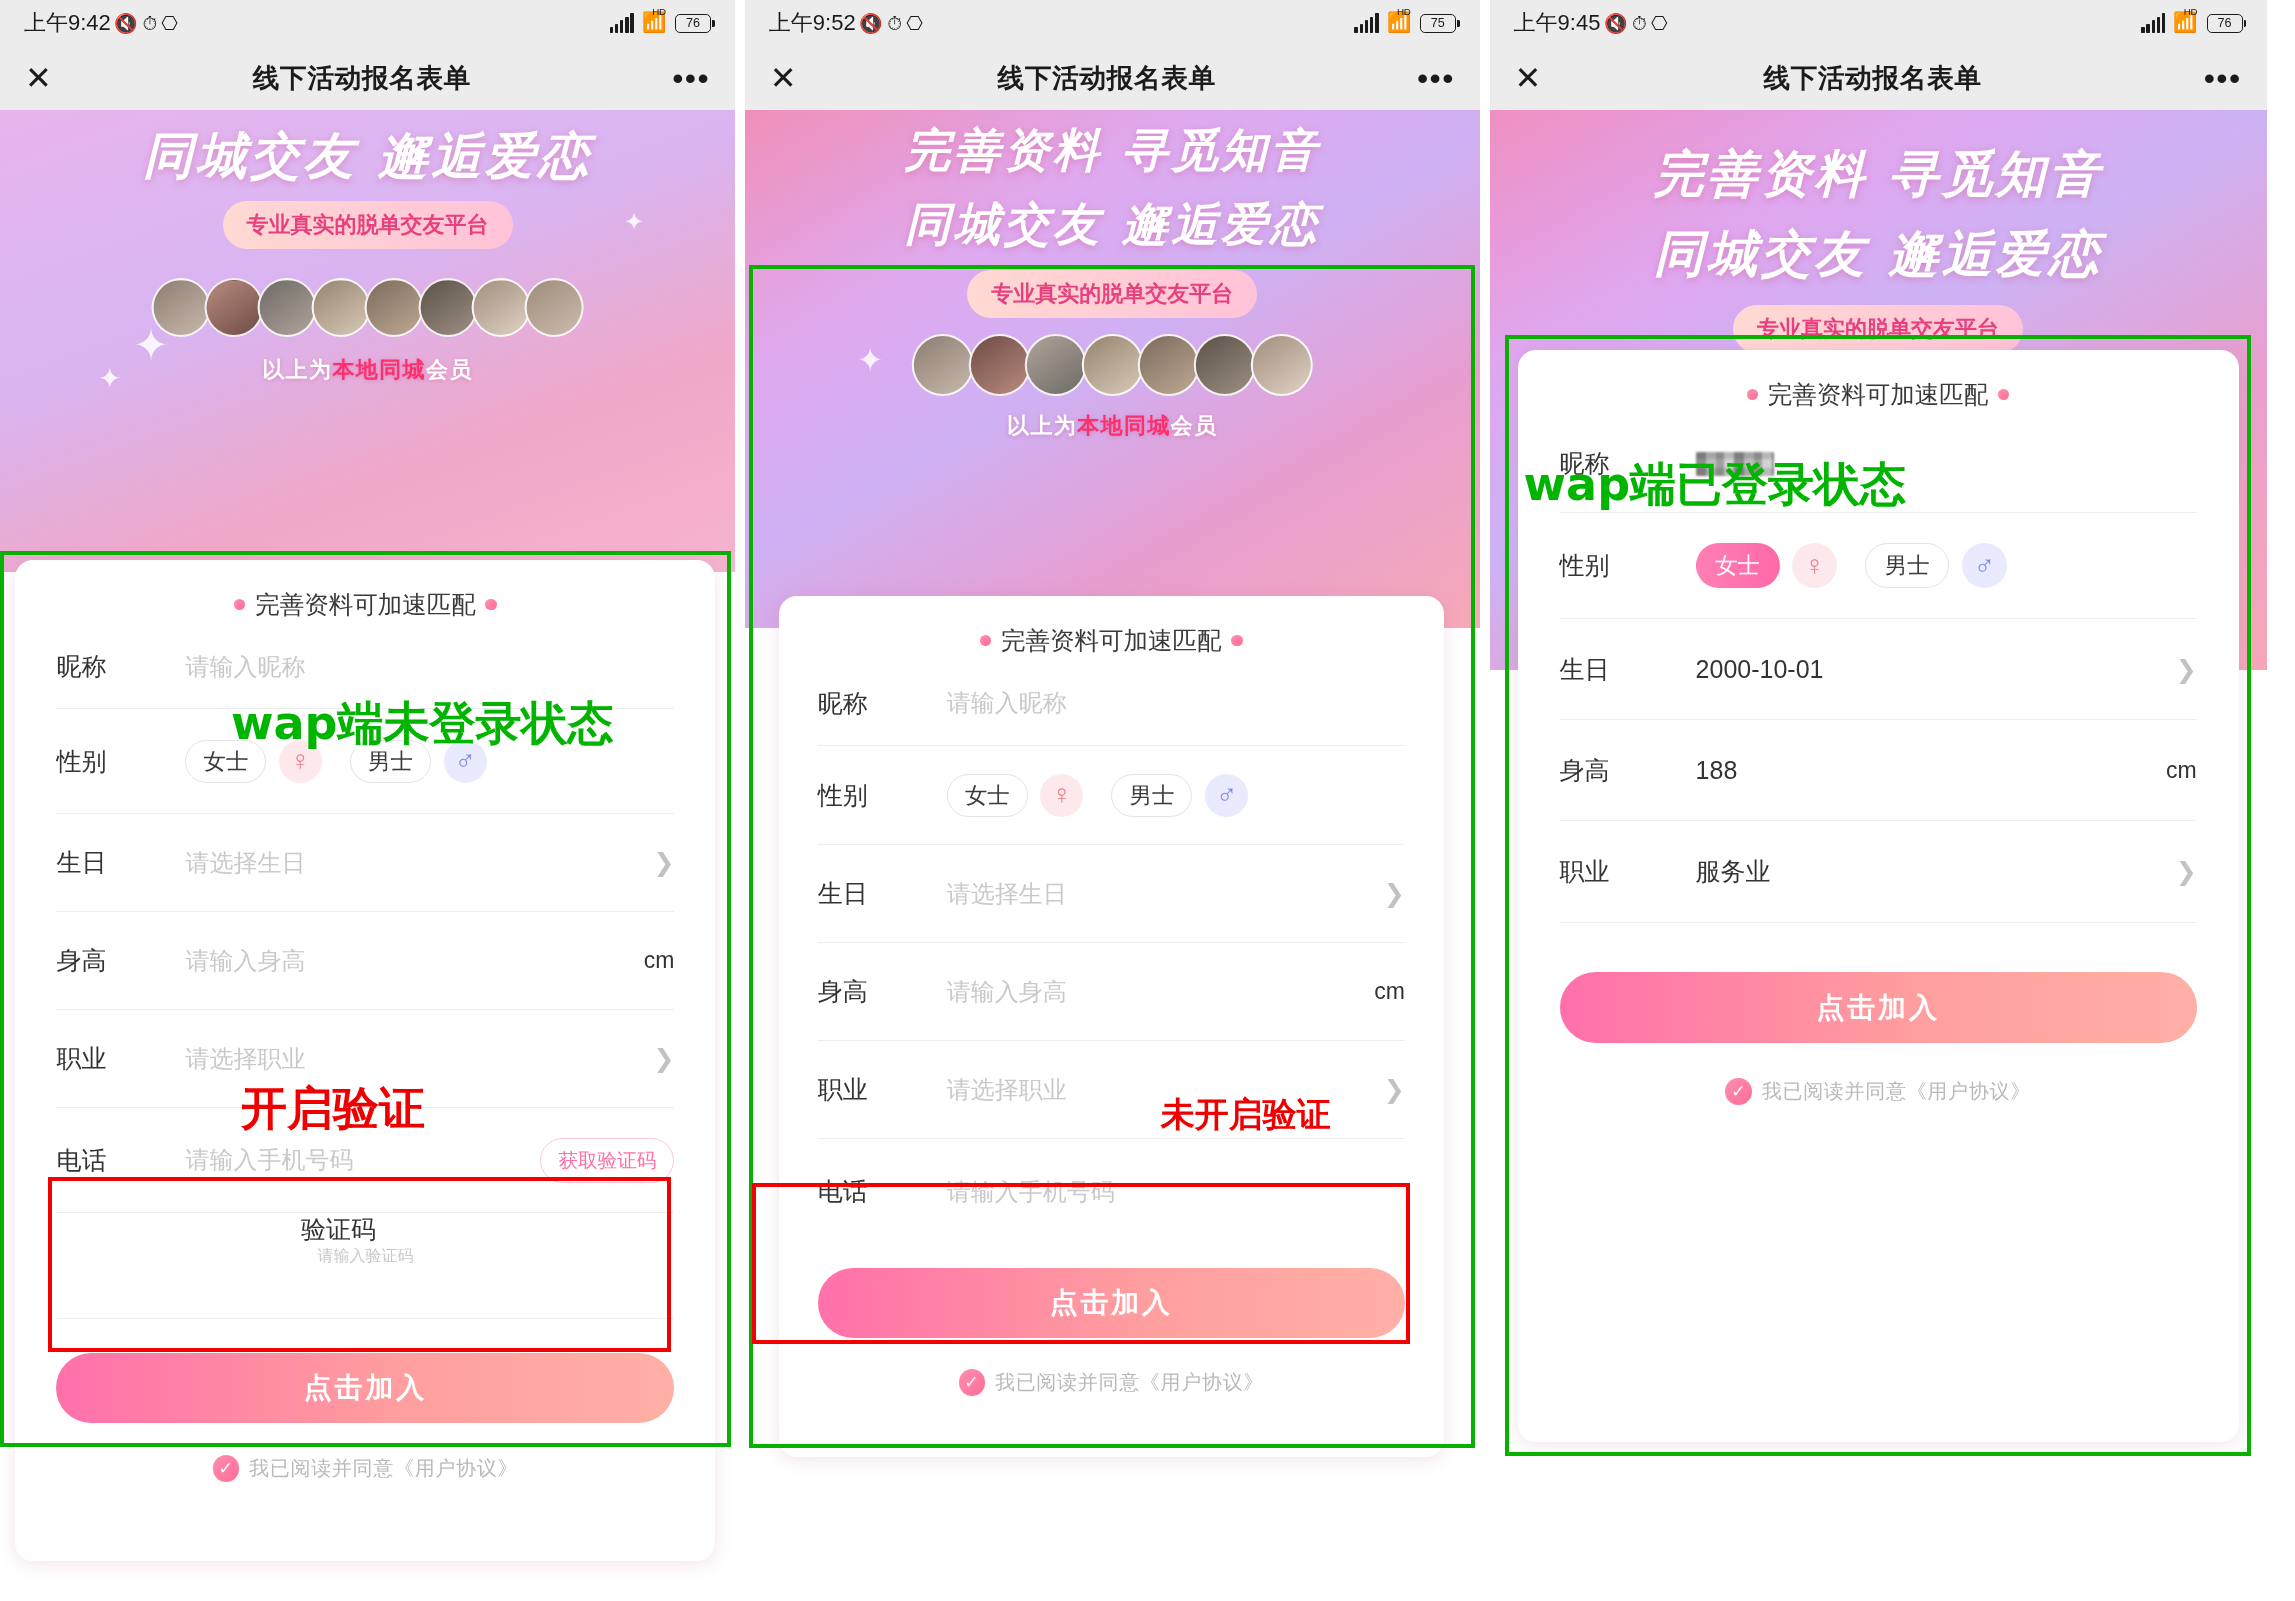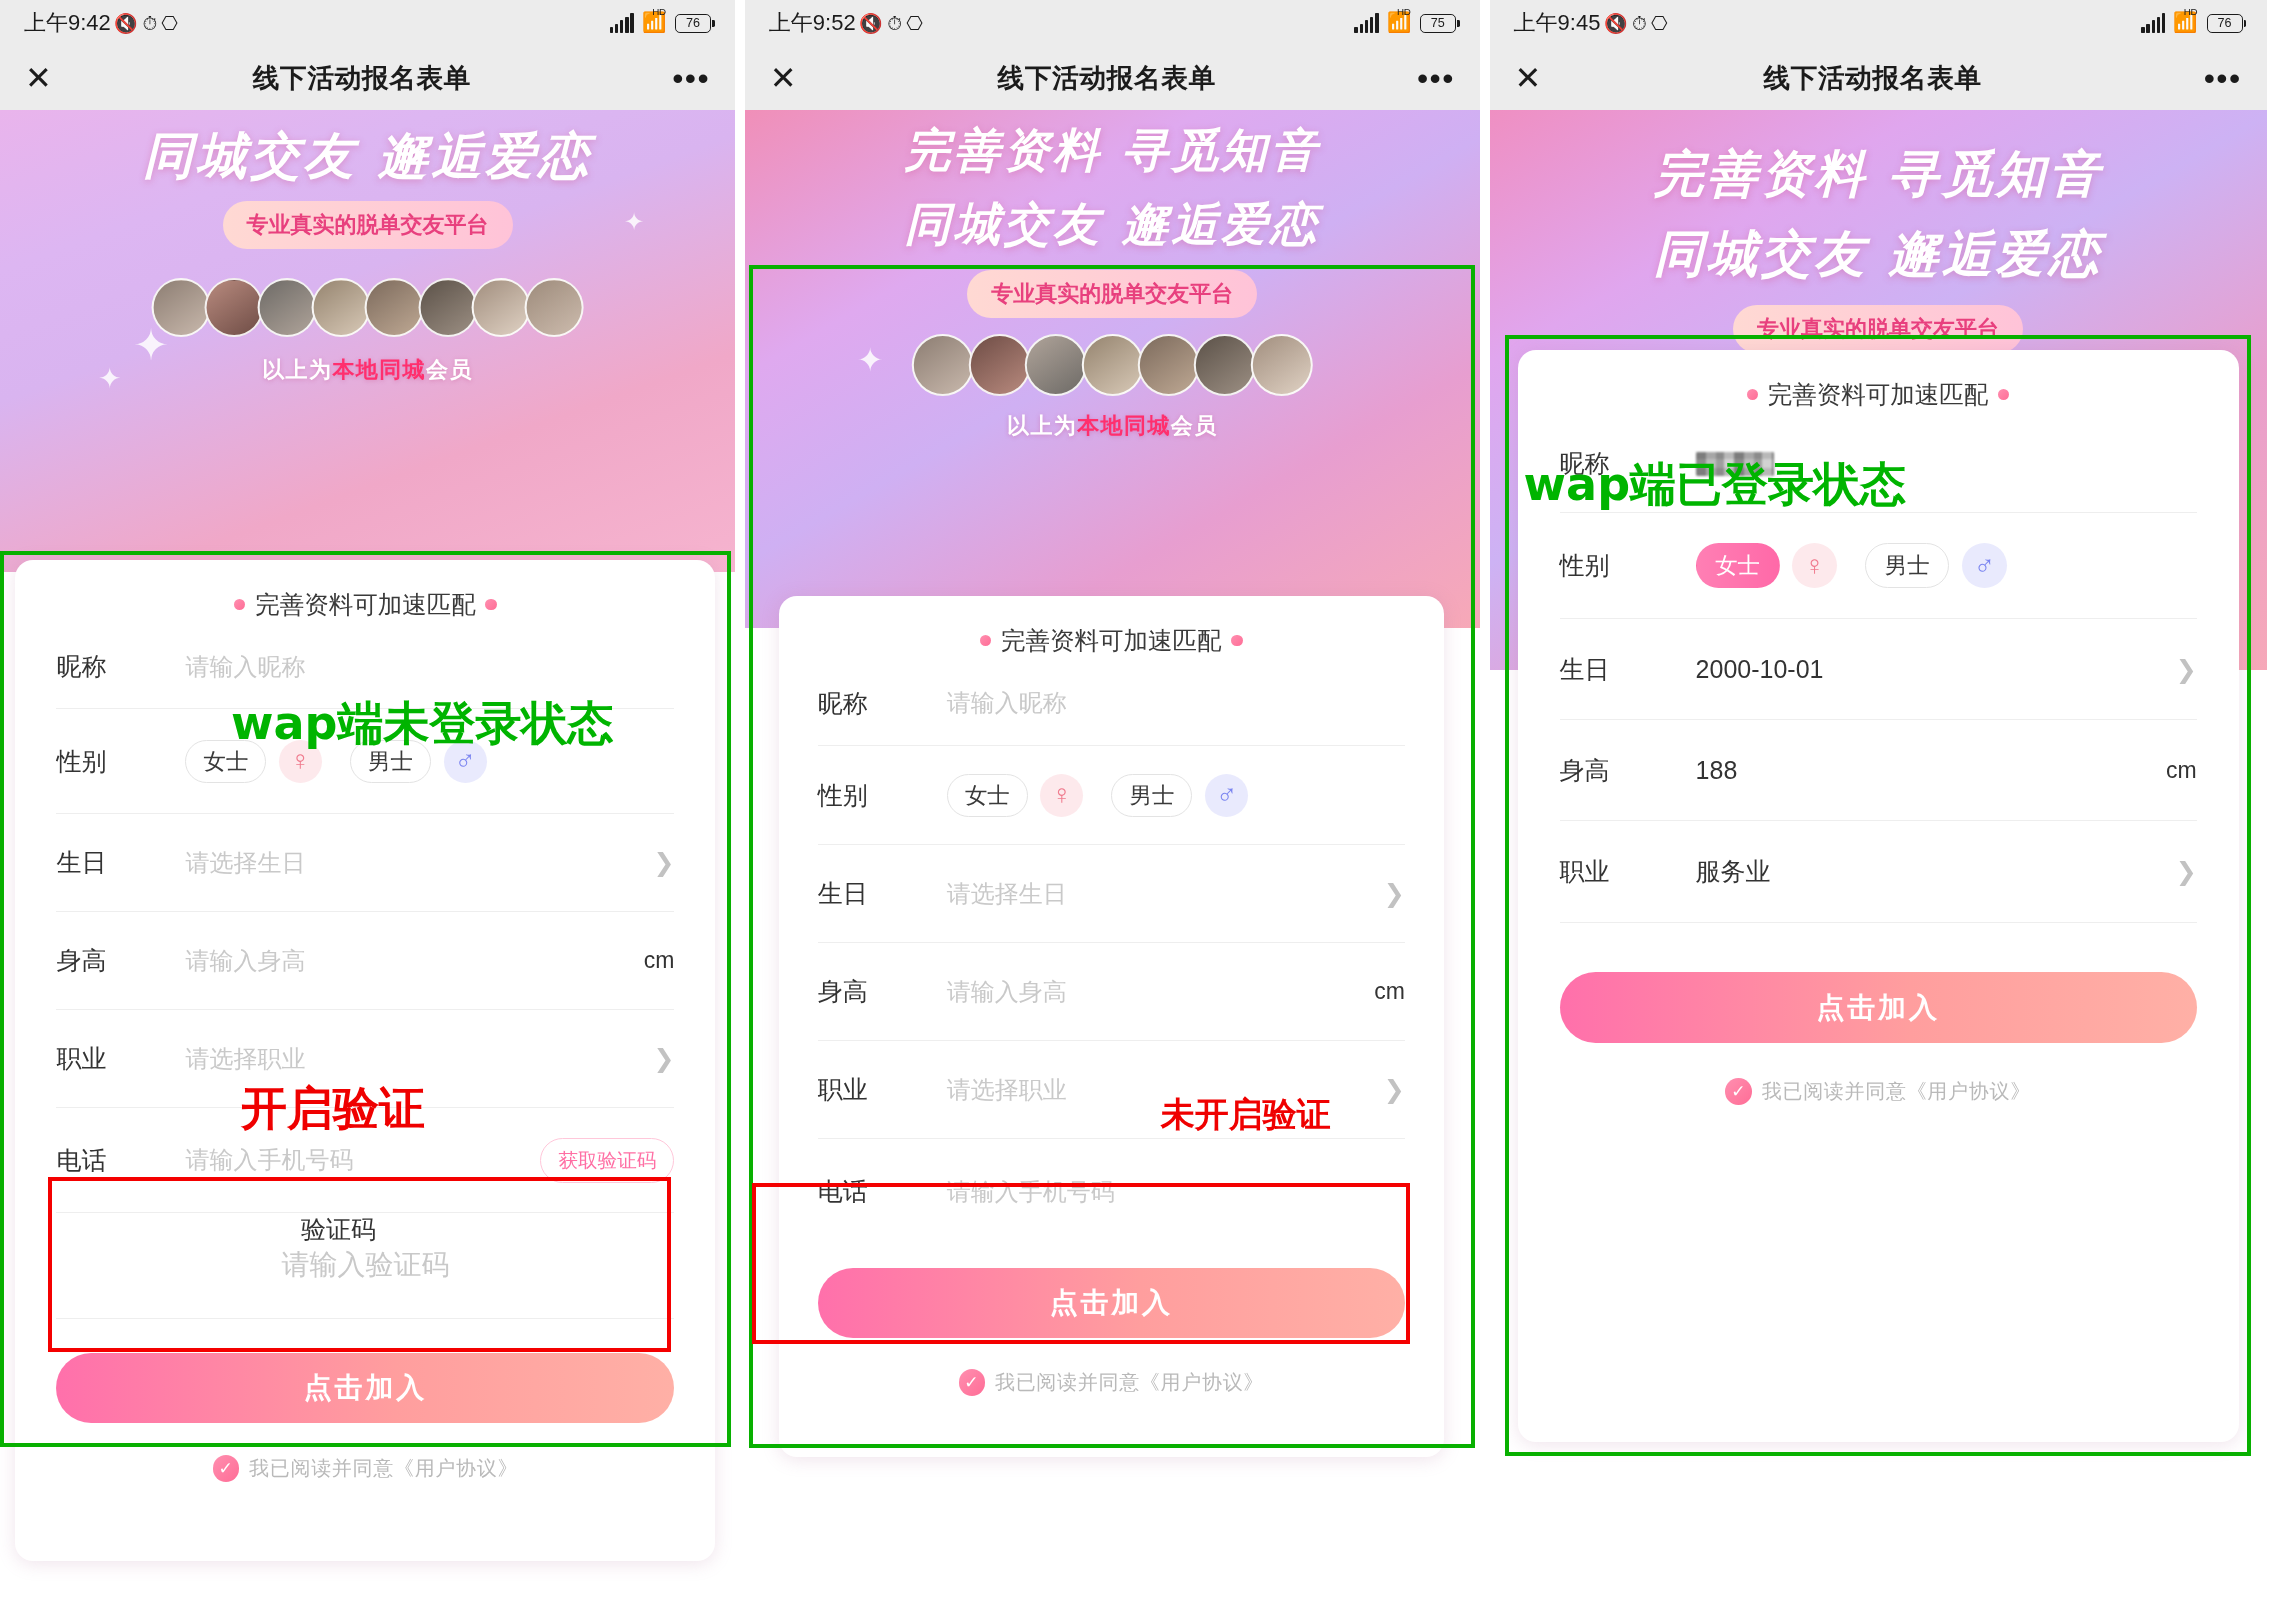--- a/index.html
+++ b/index.html
@@ -216,21 +216,21 @@
         </div>
 
         <div class="row" style="height:105px;">
           <span class="lbl" style="width:129px;font-size:25px;">电话</span>
           <span class="val ph" style="font-size:24px;">请输入手机号码</span>
           <span class="getcode" style="height:45px;padding:0 17px;font-size:19.6px;">获取验证码</span>
         </div>
 
         <div class="row" style="height:105px;border-bottom:none;flex-direction:column;">
           <span class="lbl" style="width:129px;font-size:25px;">验证码</span>
-          <span class="val ph" style="font-size:28px;">请输入验证码</span>
+          <span class="val ph" style="font-size:16px;">请输入验证码</span>
         </div>
       </div>
 
       <div style="border-top:0.7px solid #eee;margin:0 41px;"></div>
 
       <div class="joinbtn" style="margin:34px 41px 0;height:70px;font-size:28px;">点击加入</div>
 
       <div class="agree" style="margin-top:32px;font-size:20px;gap:9.8px;">
         <span class="check" style="width:26.6px;height:26.6px;font-size:17px;">✓</span>
         <span>我已阅读并同意《用户协议》</span>

